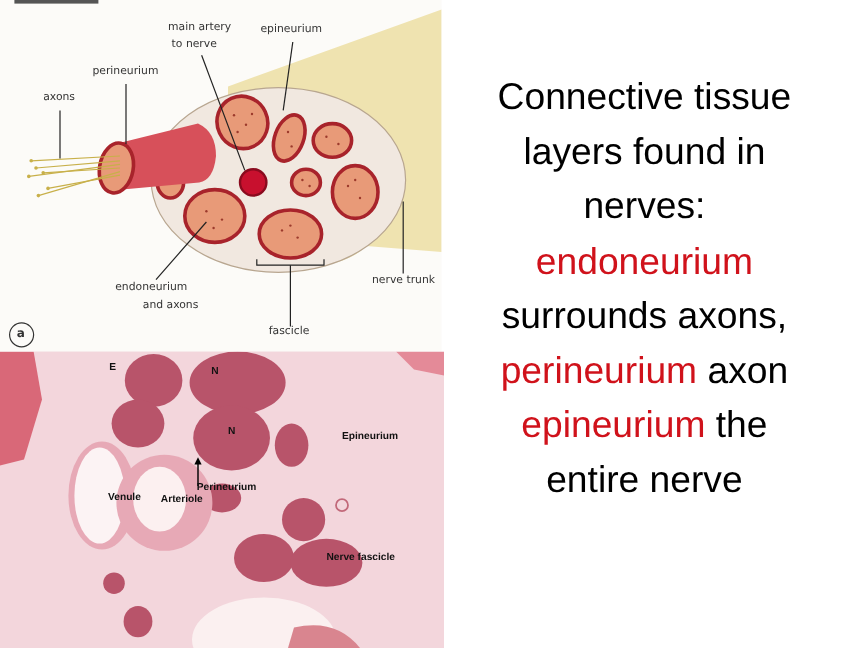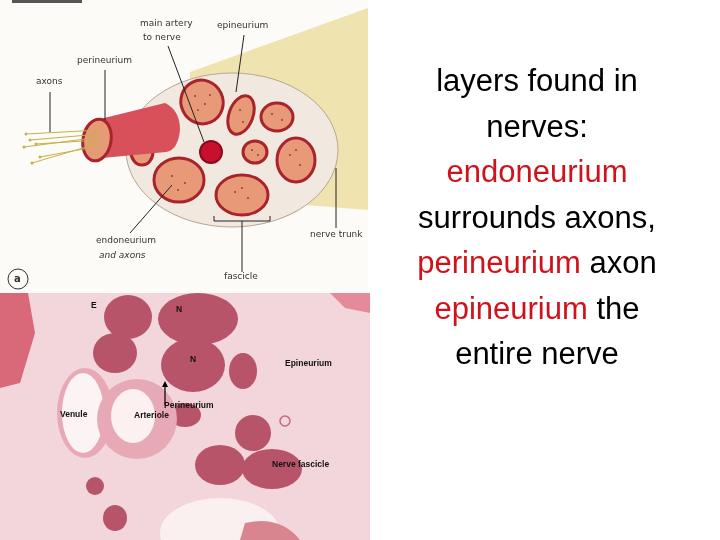--- a/index.html
+++ b/index.html
@@ -91,21 +91,21 @@
     </g>
 
     <circle cx="18" cy="279" r="10" fill="none" stroke="#333" stroke-width="1"></circle>
   </svg>
   <span class="lbl" style="left:140px;top:18px;">main artery</span>
   <span class="lbl" style="left:143px;top:32px;">to nerve</span>
   <span class="lbl" style="left:217px;top:20px;">epineurium</span>
   <span class="lbl" style="left:77px;top:55px;">perineurium</span>
   <span class="lbl" style="left:36px;top:76px;">axons</span>
   <span class="lbl" style="left:96px;top:235px;">endoneurium</span>
-  <span class="lbl" style="left:99px;top:250px;font-style:italic;">and axons</span>
+  <span class="lbl" style="left:119px;top:250px;">and axons</span>
   <span class="lbl" style="left:224px;top:271px;">fascicle</span>
   <span class="lbl" style="left:310px;top:229px;">nerve trunk</span>
   <span class="lbl" style="left:14px;top:273px;font-size:10px;font-weight:bold;">a</span>
 </div>
 
 <div class="micro">
   <svg width="370" height="247" viewBox="0 0 370 247">
     <rect width="370" height="247" fill="#f3d6dc"></rect>
     <path d="M0 0 L28 0 L35 40 L20 90 L0 95 Z" fill="#d96878"></path>
     <path d="M330 0 L370 0 L370 20 L345 15 Z" fill="#e48a98"></path>
@@ -130,26 +130,27 @@
     <path d="M245 230 Q280 222 300 247 L240 247 Z" fill="#d9858f"></path>
     <circle cx="285" cy="128" r="5" fill="none" stroke="#c2697a" stroke-width="1.5"></circle>
     <line x1="165" y1="112" x2="165" y2="90" stroke="#000" stroke-width="1.2"></line>
     <path d="M162 94 L165 88 L168 94 Z" fill="#000"></path>
   </svg>
   <span class="mlbl" style="left:91px;top:7px;">E</span>
   <span class="mlbl" style="left:176px;top:11px;">N</span>
   <span class="mlbl" style="left:190px;top:61px;">N</span>
   <span class="mlbl" style="left:285px;top:65px;">Epineurium</span>
   <span class="mlbl" style="left:164px;top:107px;">Perineurium</span>
-  <span class="mlbl" style="left:60px;top:116px;">Venule</span>
+  <span class="mlbl" style="left:90px;top:116px;">Venule</span>
   <span class="mlbl" style="left:134px;top:117px;">Arteriole</span>
   <span class="mlbl" style="left:272px;top:166px;">Nerve fascicle</span>
 </div>
 
 <div class="caption">
+  <div>Connective tissue</div>
   <div>layers found in</div>
   <div>nerves:</div>
   <div><span class="red">endoneurium</span></div>
   <div>surrounds axons,</div>
   <div><span class="red">perineurium</span><span style="white-space:pre;text-align:right;"> axon</span></div>
   <div><span class="red">epineurium</span><span style="white-space:pre;"> the</span></div>
   <div>entire nerve</div>
 </div>
 
 </body></html>

